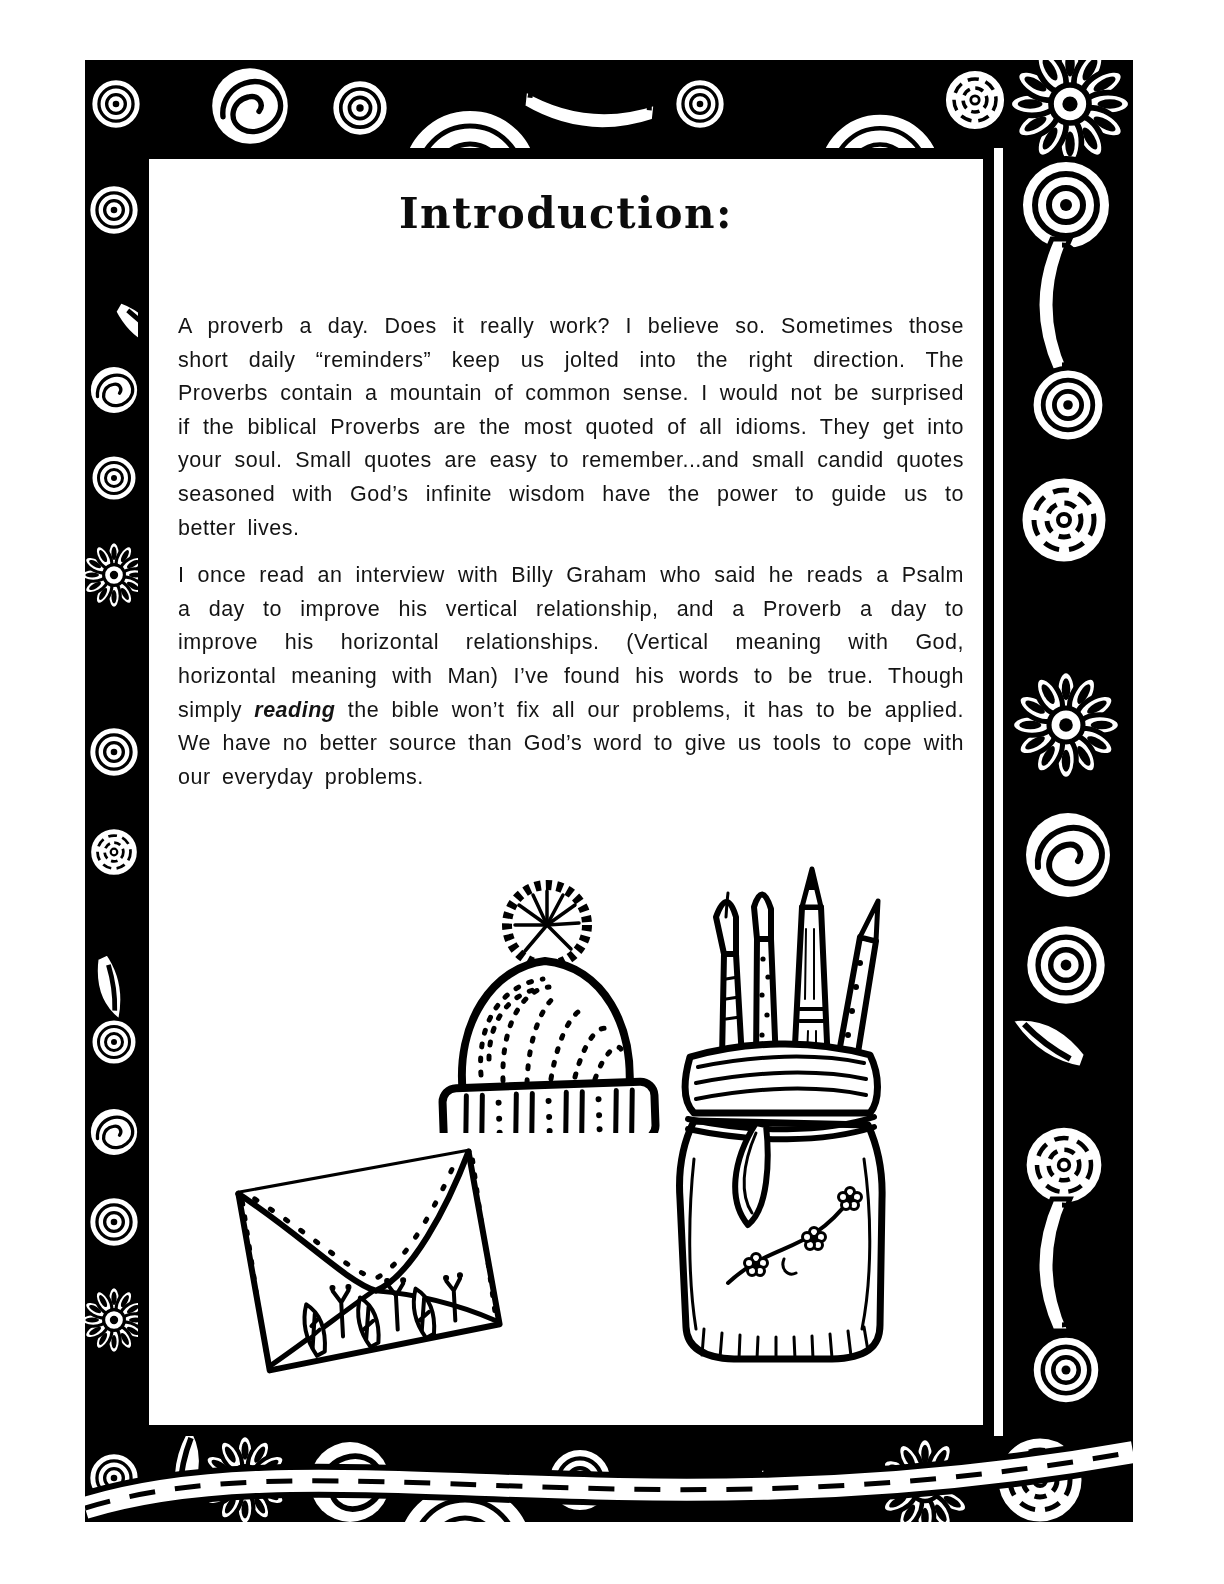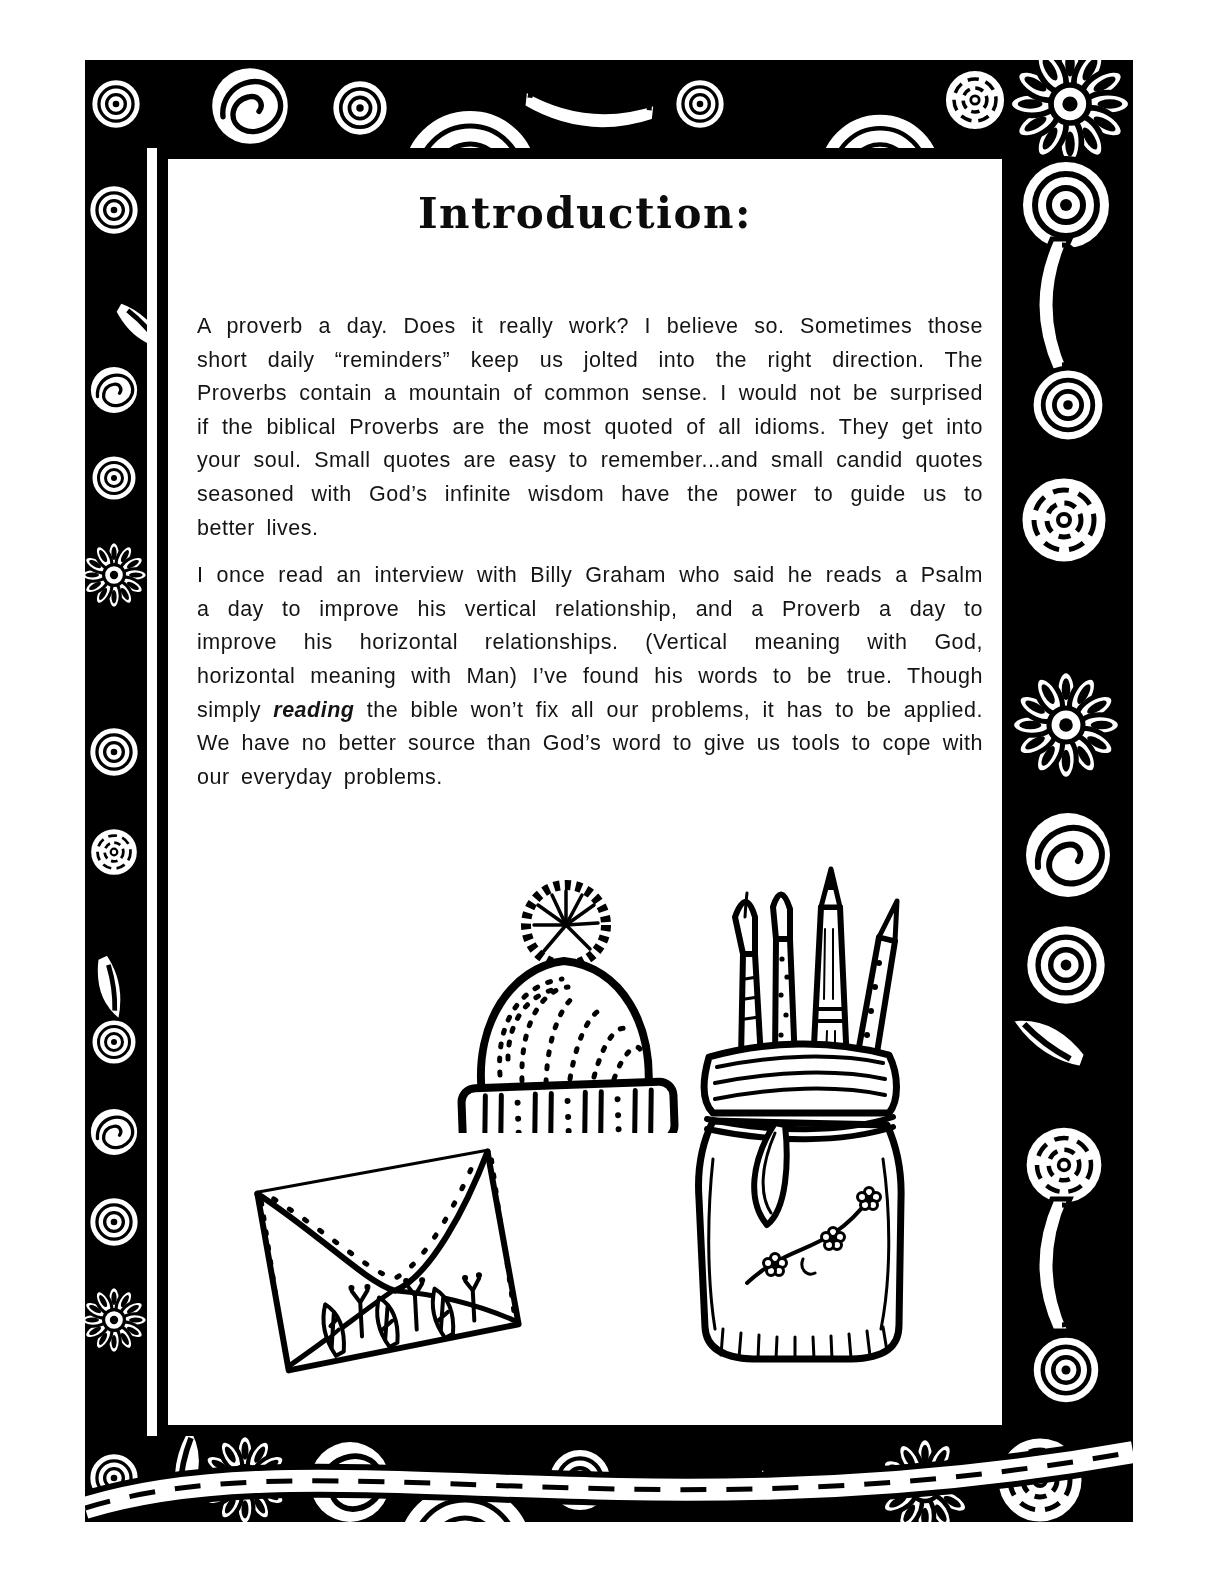--- a/index.html
+++ b/index.html
@@ -1,20 +1,20 @@
 <!DOCTYPE html>
 <html><head>
 <meta charset="utf-8">
 <style>
   html,body{margin:0;padding:0;background:#ffffff;}
   body{width:1224px;height:1584px;font-family:"Liberation Sans",sans-serif;}
   .page{position:relative;width:1224px;height:1584px;overflow:hidden;background:#fff;}
   .border-doodle{position:absolute;left:0;top:0;}
   .frame{
-    position:absolute;left:157px;top:148px;width:856px;height:1288px;
+    position:absolute;left:138px;top:148px;width:856px;height:1288px;
     box-sizing:border-box;background:#fff;border:11px solid #000;
   }
   .title-wrap{margin-top:30px;text-align:center;}
   .page-title{
     font-family:"DejaVu Serif",serif;font-weight:700;font-size:42px;color:#0c0c0c;
     letter-spacing:1.5px;
   }
   .text-col{margin-top:72px;padding:0 19px 0 29px;}
   .text-col p{
     margin:0;font-size:21.5px;line-height:33.6px;color:#141414;

